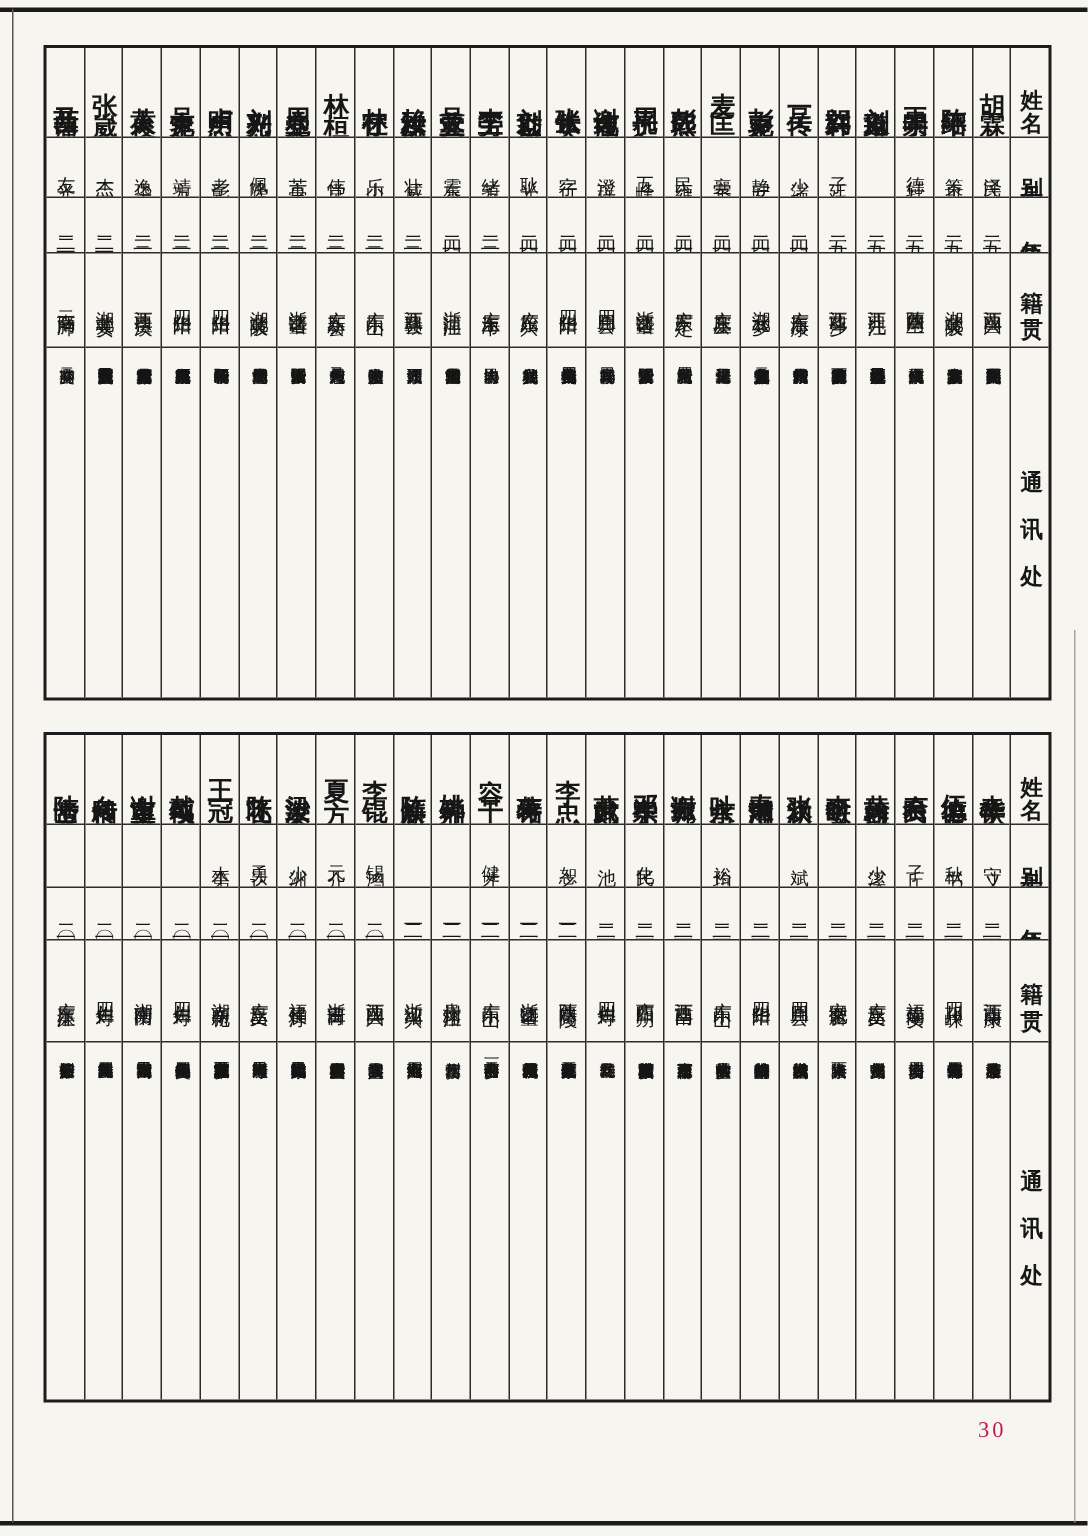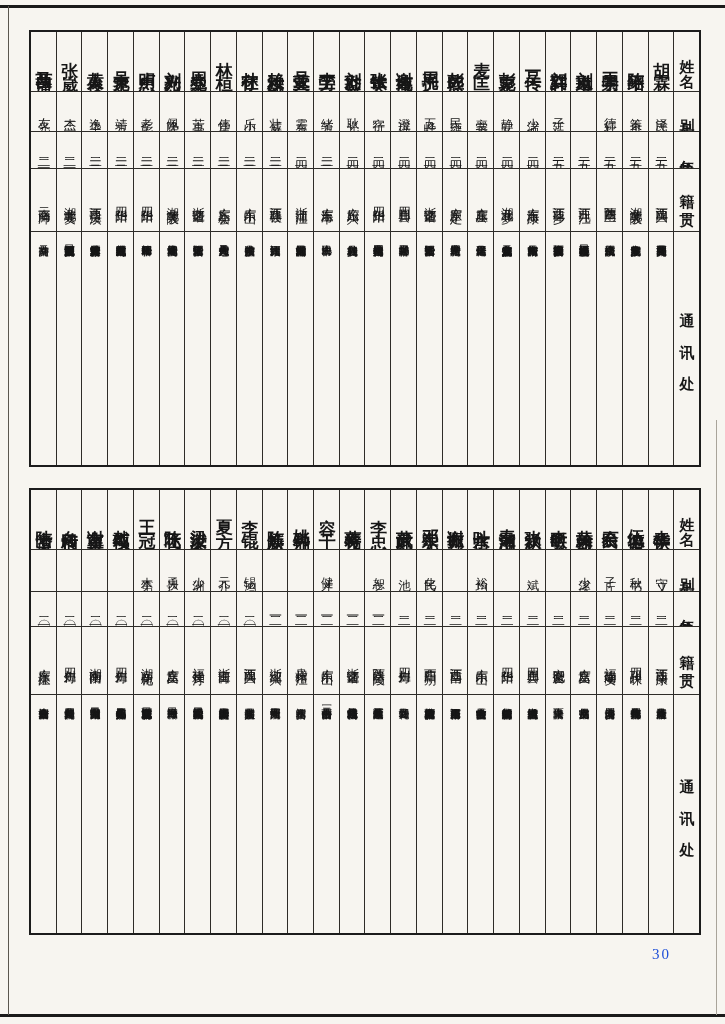--- a/index.html
+++ b/index.html
@@ -58,21 +58,21 @@
 
   .hdr{font-weight:700;font-size:15px;}
   .hdr-name{letter-spacing:1.0em;}
   .hdr-alias{letter-spacing:.35em;}
   .hdr-age{letter-spacing:.15em;}
   .hdr-origin{letter-spacing:1.2em;}
   .hdr-address{letter-spacing:2.1em;}
 
   .page-number{
     position:absolute;left:652px;top:946px;
-    font-size:15px;letter-spacing:2px;color:#1d4ed8;
+    font-size:15px;letter-spacing:2px;color:#be185d;
   }
 </style>
 </head>
 <body>
 
 <div class="scan-top"></div>
 <div class="scan-bottom"></div>
 <div class="scan-left"></div>
 <div class="scan-right"></div>
 

